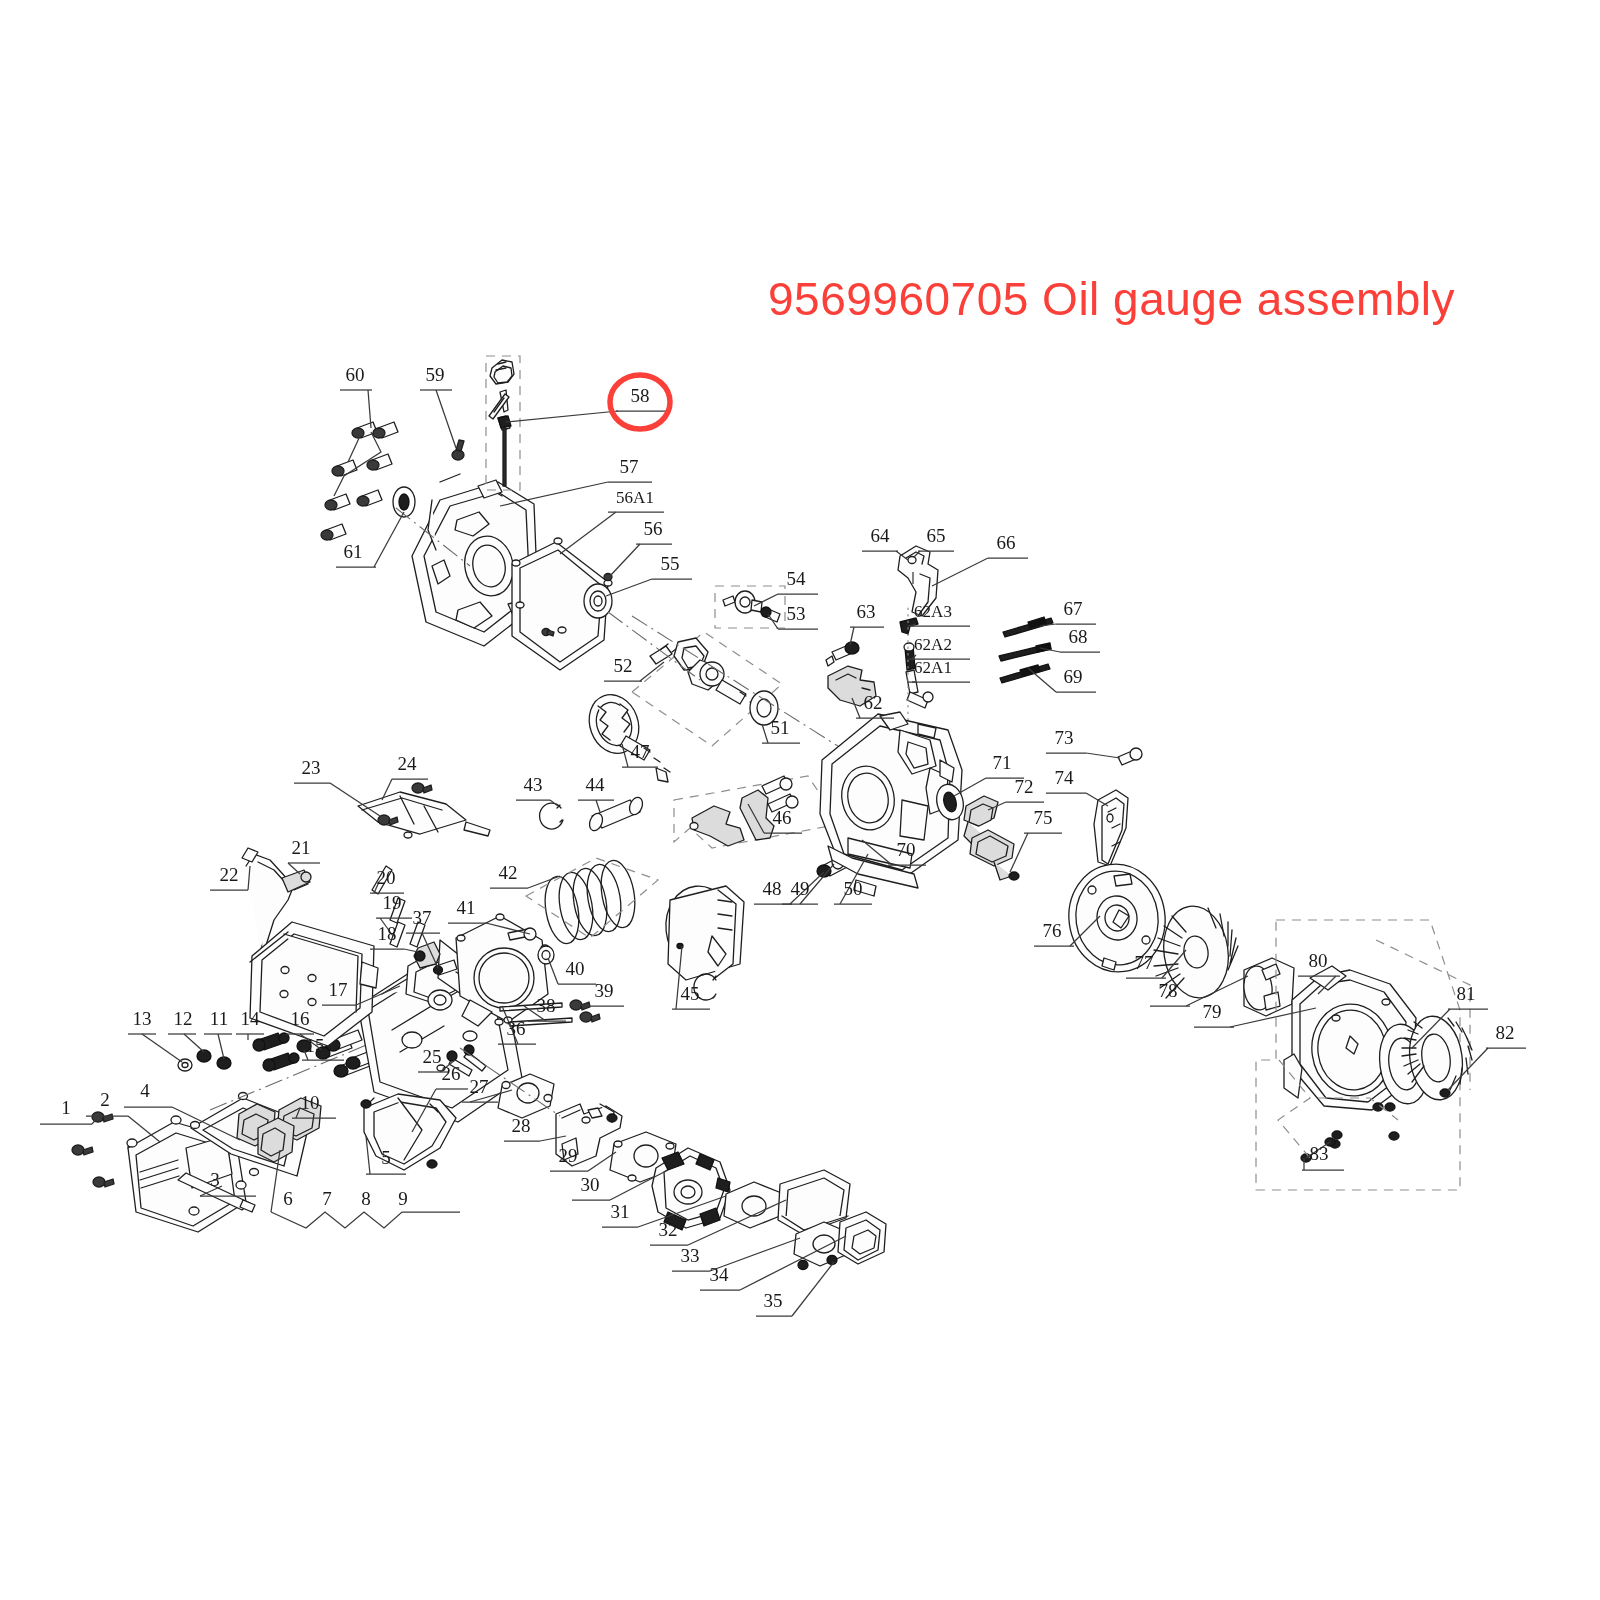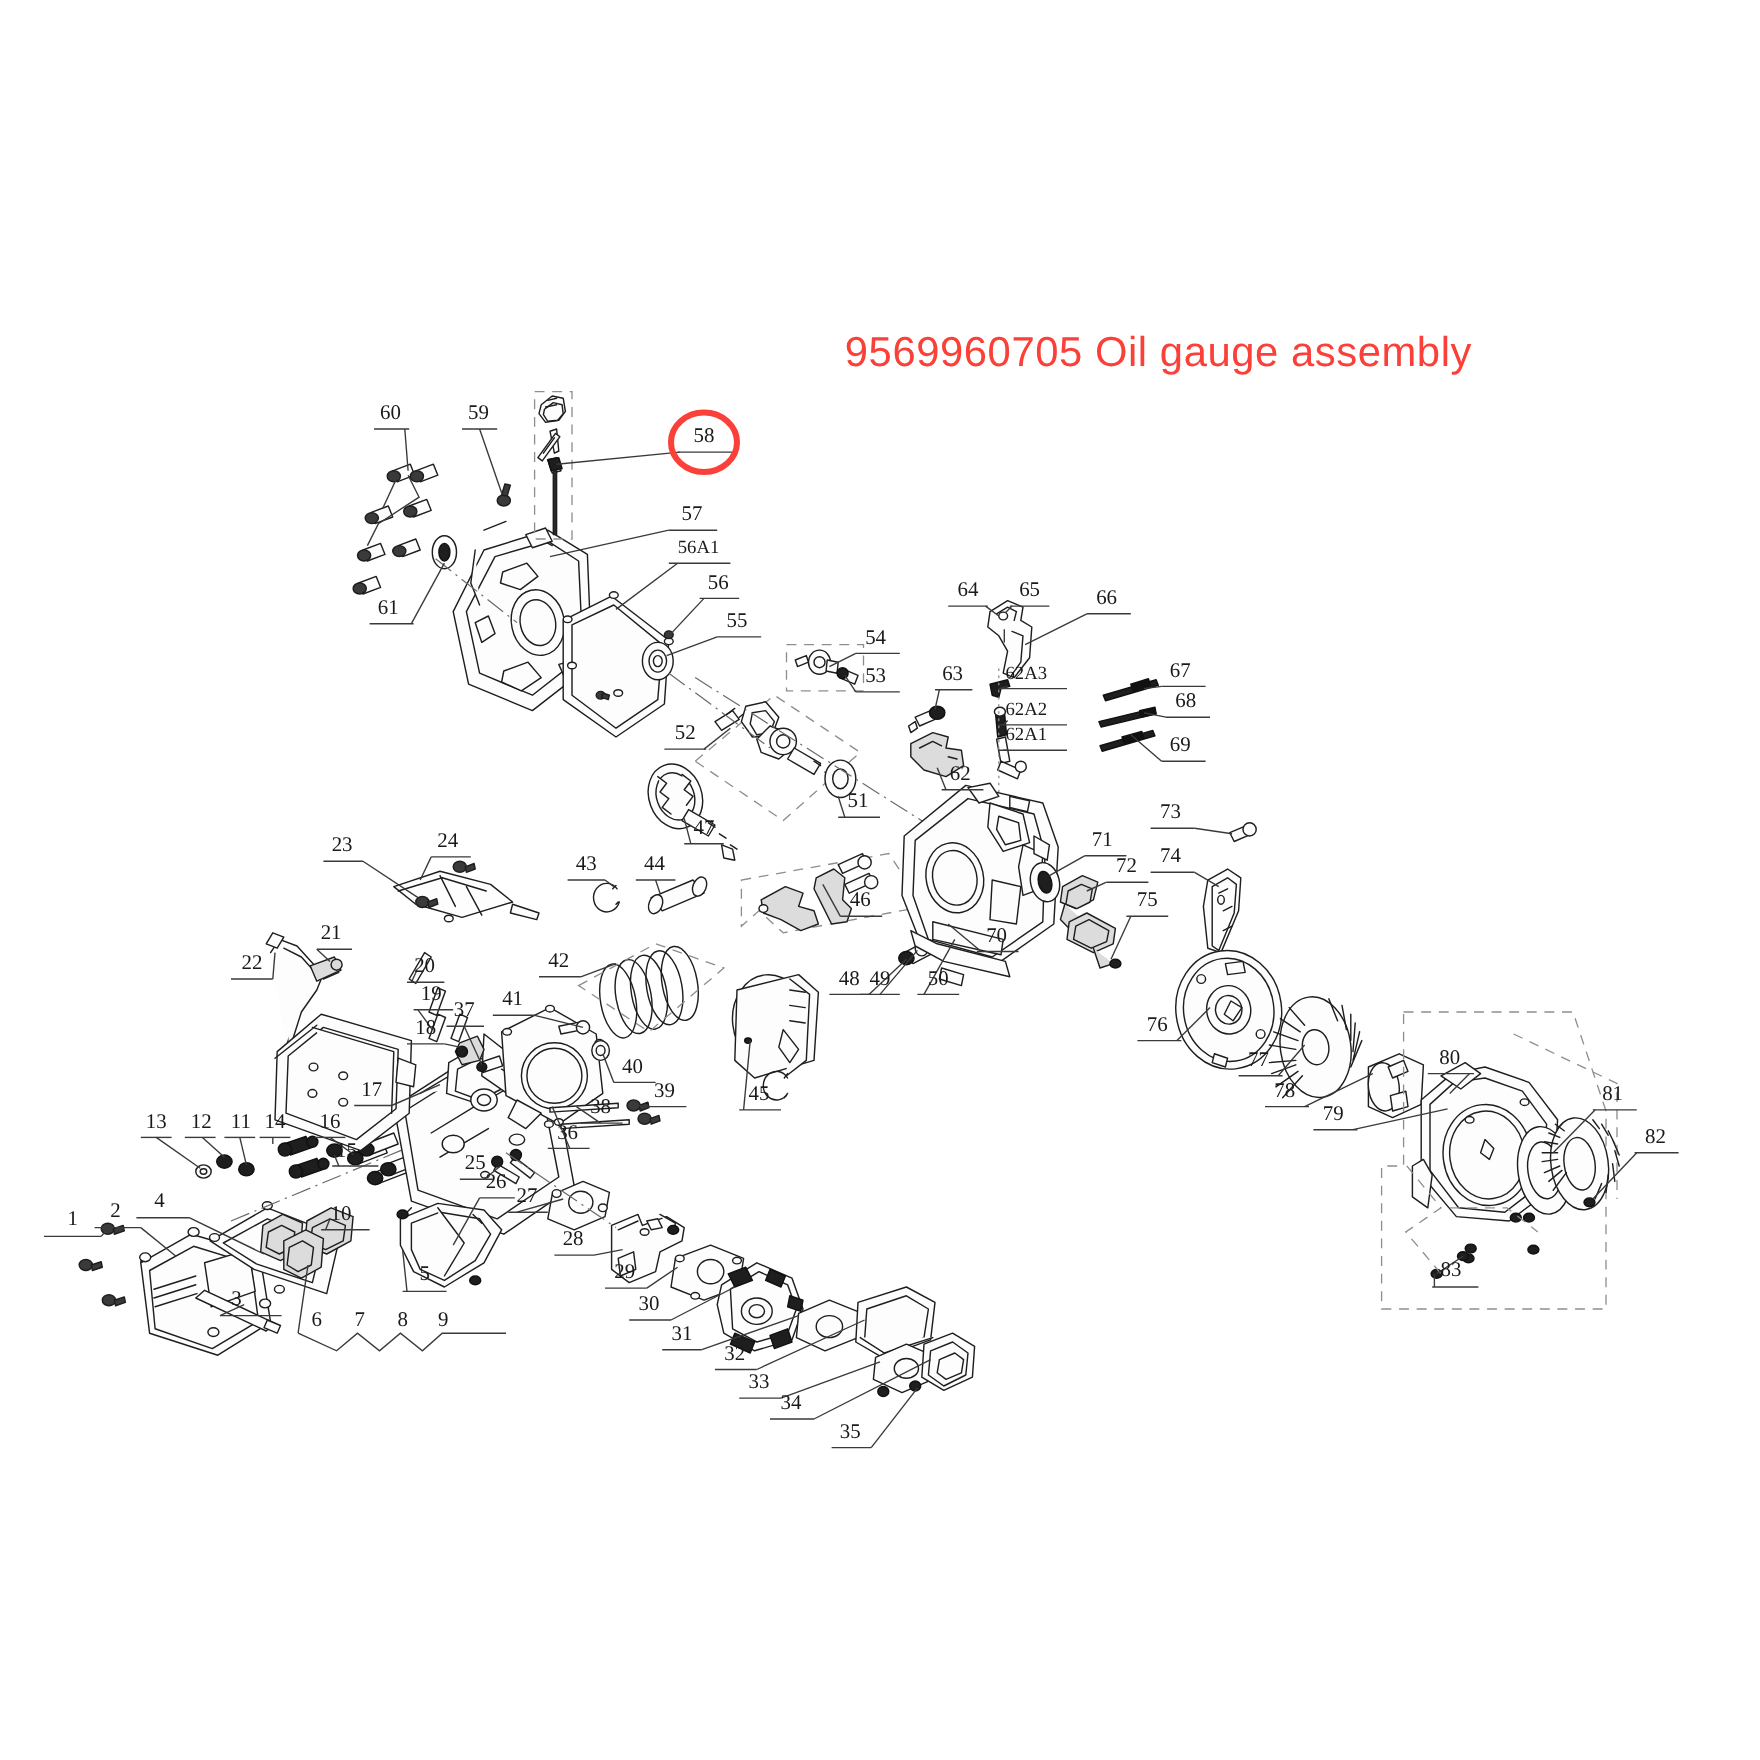--- a/index.html
+++ b/index.html
@@ -1,23 +1,22 @@
 <!DOCTYPE html>
 <html><head>
 <meta charset="utf-8">
 <style>
   html,body{margin:0;padding:0;background:#ffffff;}
   body{width:1600px;height:1600px;overflow:hidden;font-family:"Liberation Serif",serif;}
   #stage{position:relative;width:1600px;height:1600px;background:#fff;}
   #title{
     position:absolute;left:768px;top:272px;
     font-family:"Liberation Sans",sans-serif;
-    font-size:38px;font-weight:400;letter-spacing:.5px;
+    font-size:46px;font-weight:400;letter-spacing:.5px;
     white-space:nowrap;
-    margin-top:28px;
   }
   svg#dia{position:absolute;left:0;top:0;width:1600px;height:1600px;}
   .lbl{
     font-family:"Liberation Serif",serif;
     font-size:19px;fill:#1a1a1a;text-anchor:middle;
     dominant-baseline:alphabetic;
   }
   .lbl.sm{font-size:17px;}
   .lead{stroke:#3a3a3a;stroke-width:1.25;fill:none;}
   .ul{stroke:#3a3a3a;stroke-width:1.25;}

